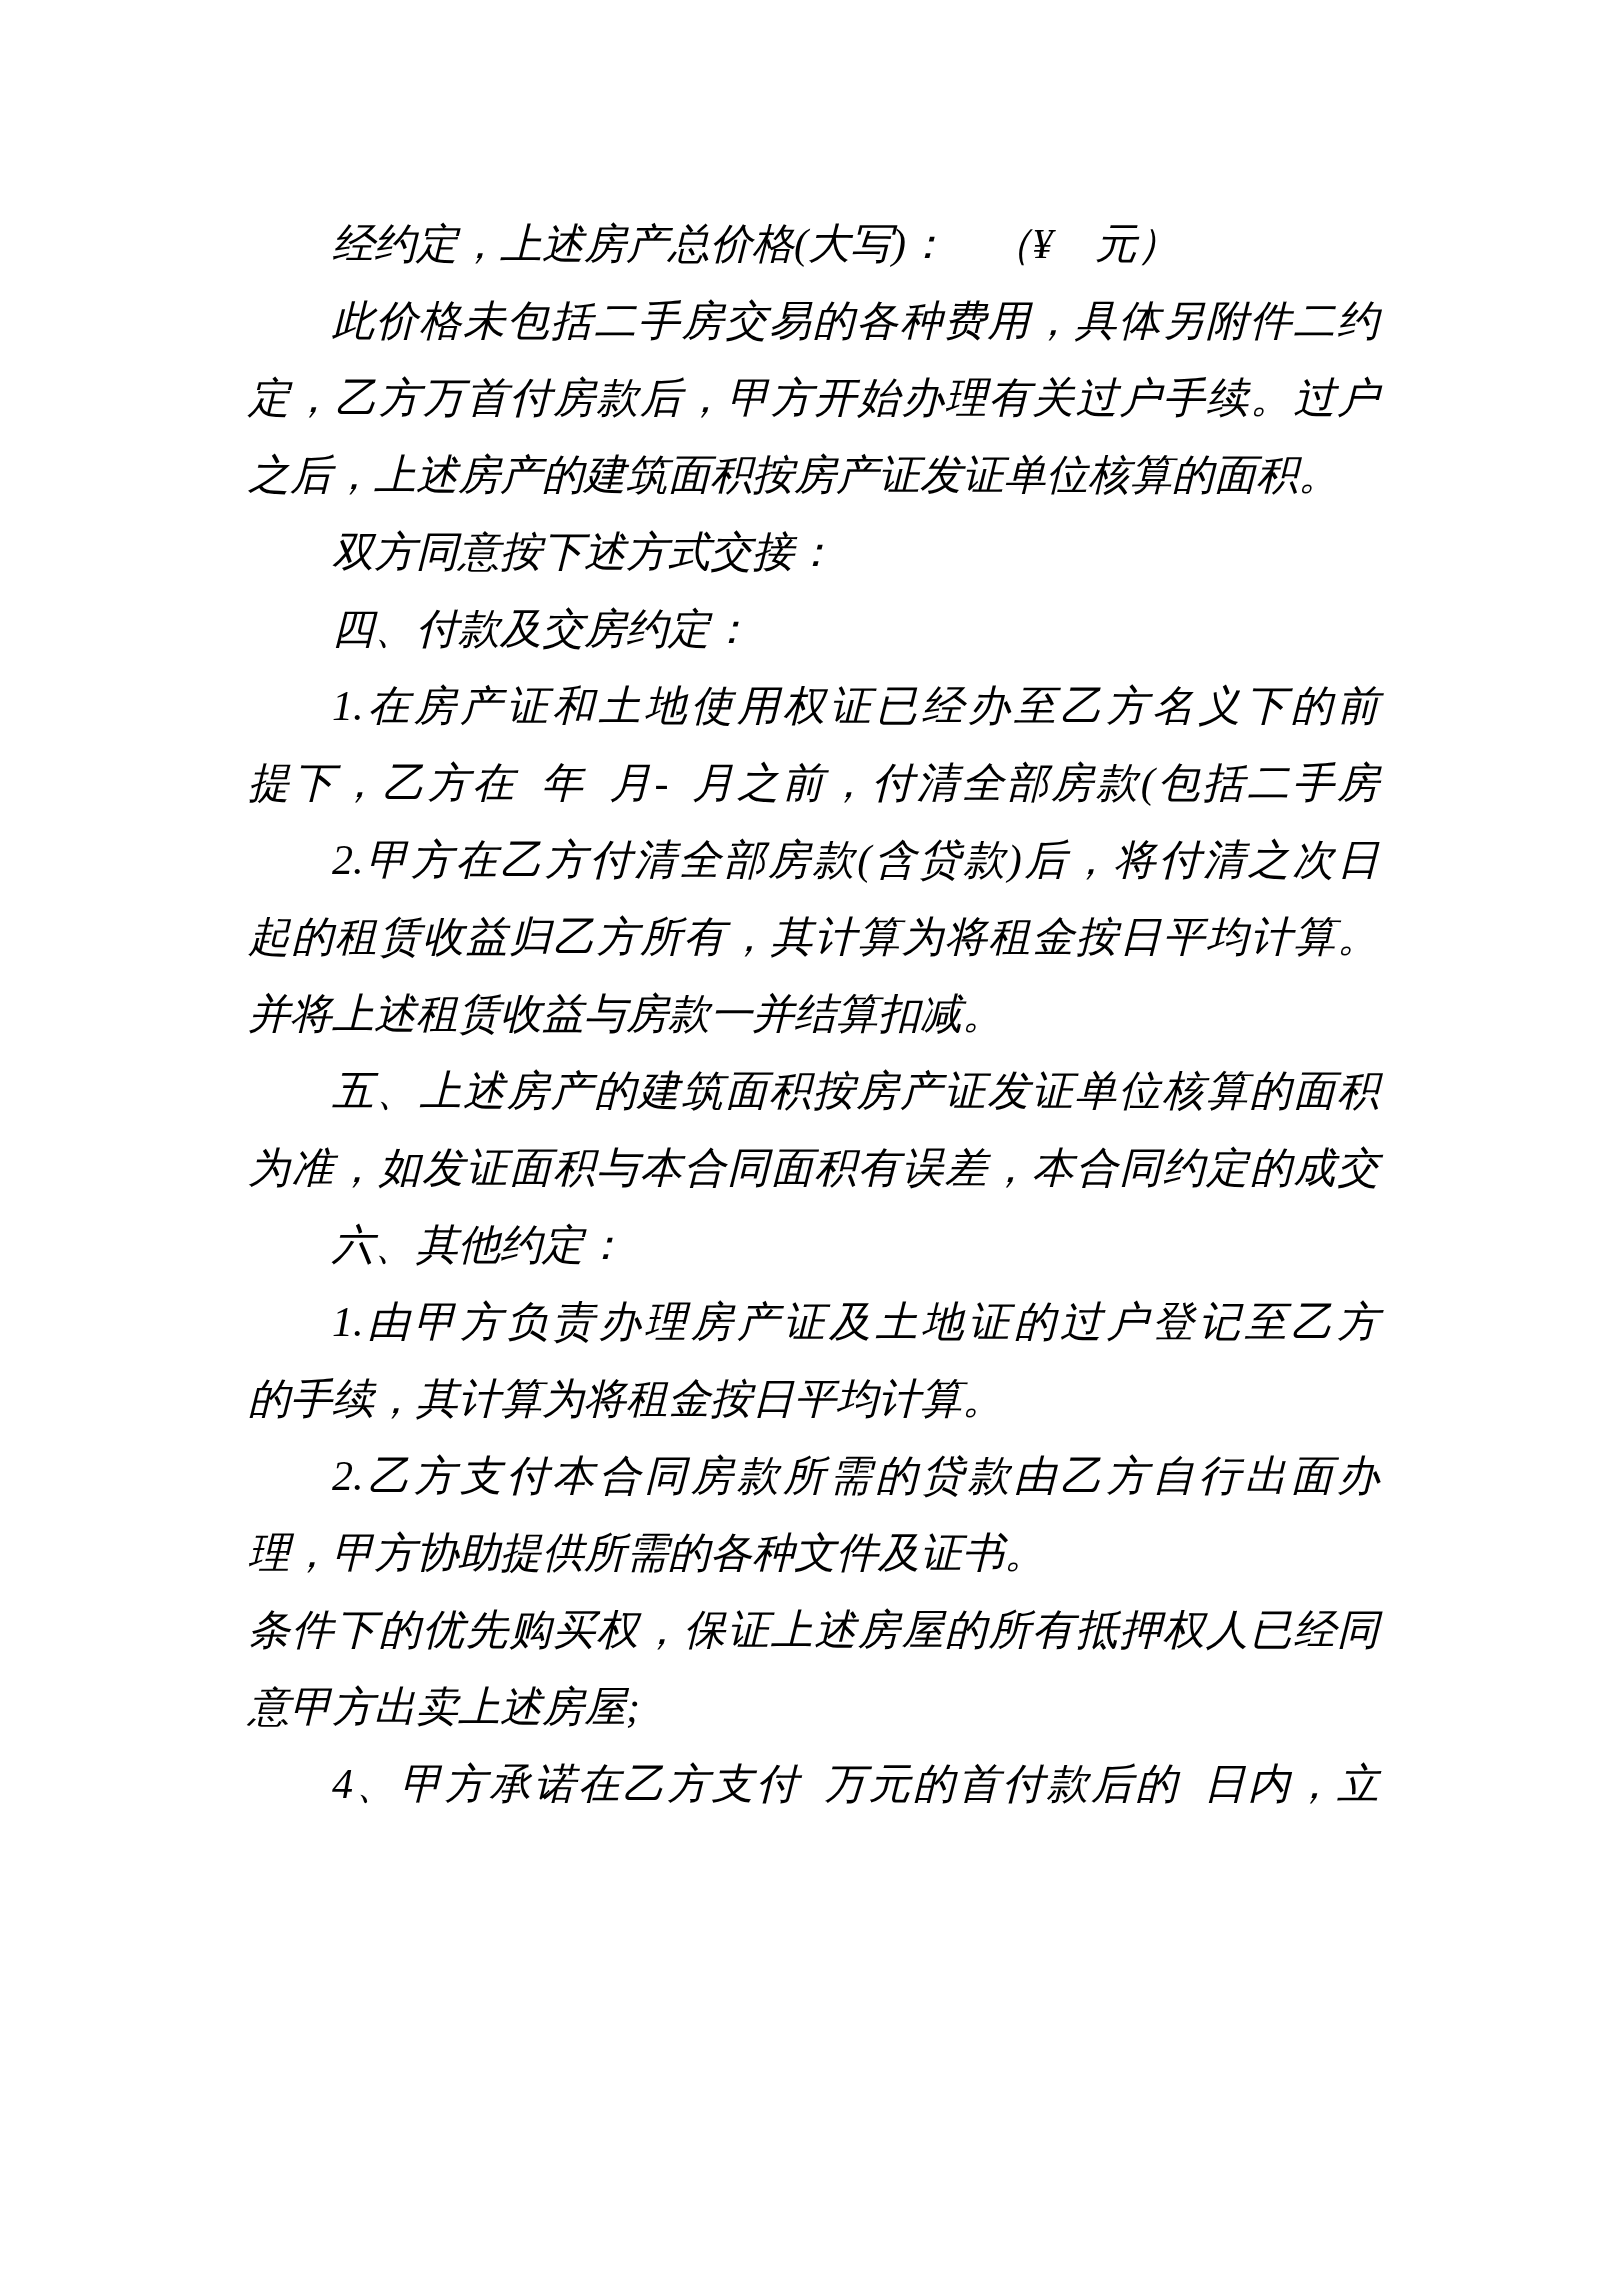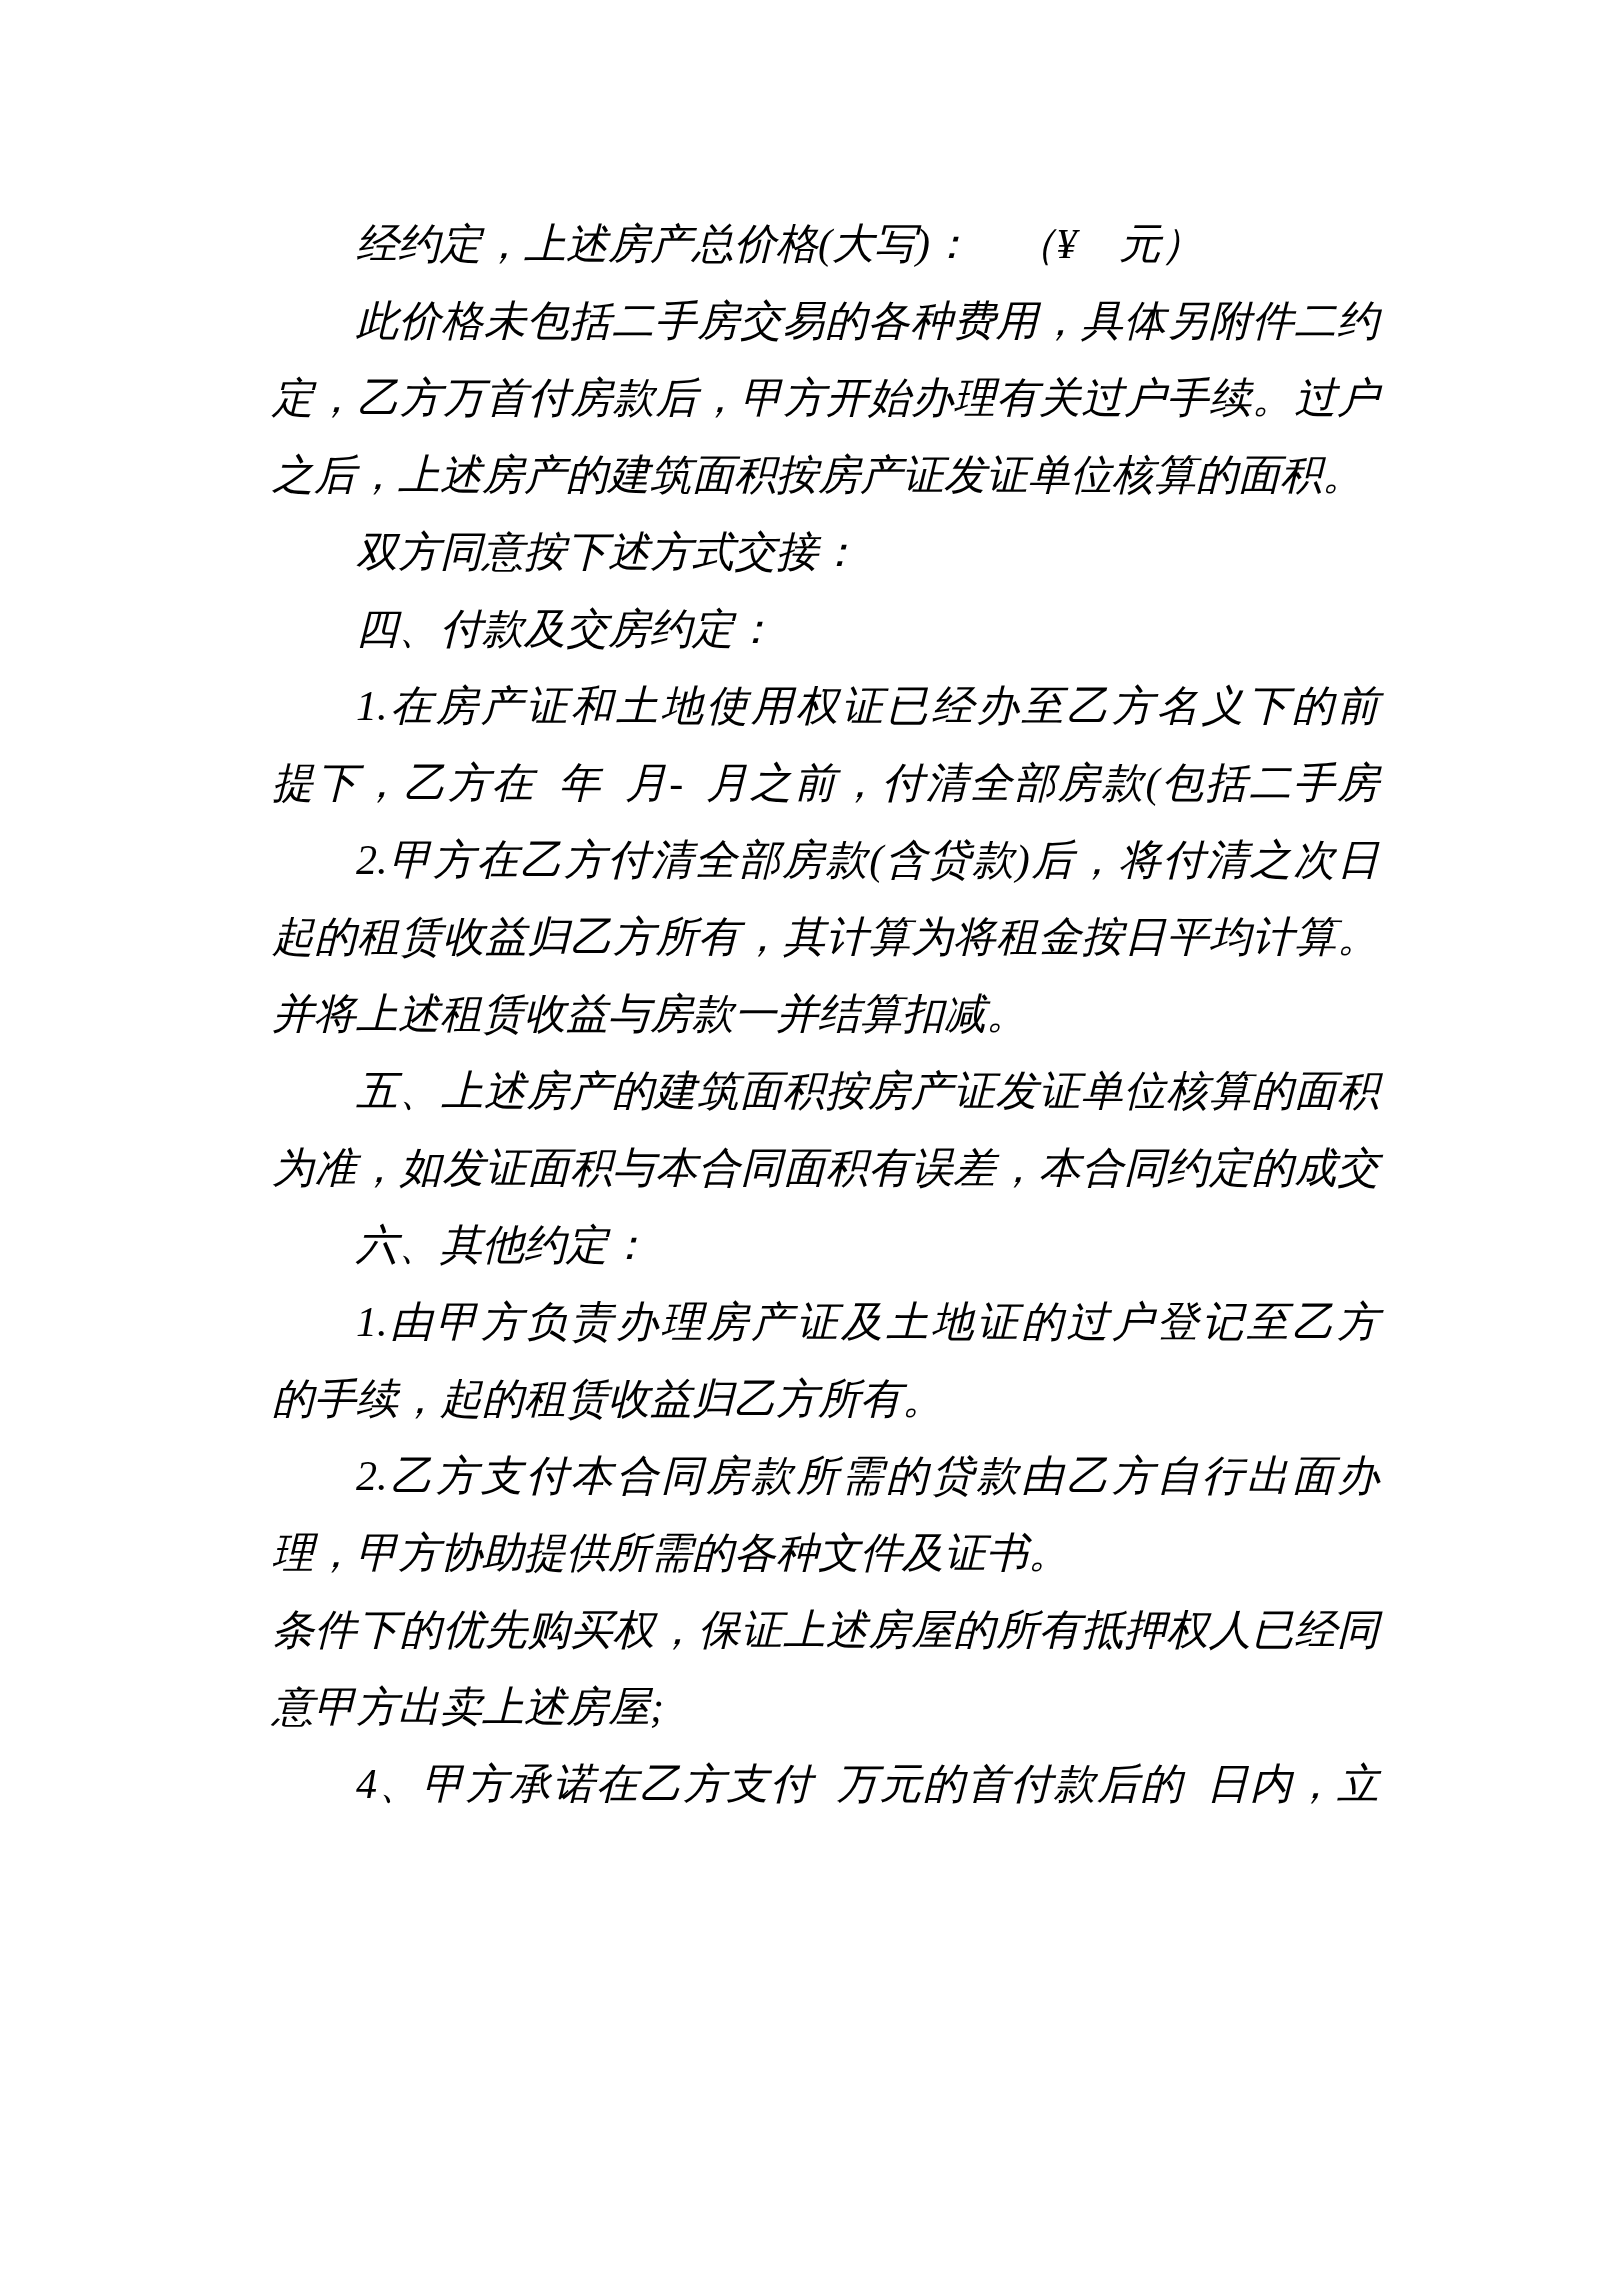--- a/index.html
+++ b/index.html
@@ -19,21 +19,20 @@
     left: 248px;
     top: 206px;
     width: 1131px;
   }
   .line {
     font-size: 42px;
     line-height: 77px;
     height: 77px;
     white-space: nowrap;
     letter-spacing: 0;
-    margin-left: 24px;
   }
   
   .ind { text-indent: 84px; }
   
   .j {
     white-space: normal;
     text-align: justify;
     text-align-last: justify;
   }
 </style>
@@ -50,21 +49,21 @@
     <div class="line ind">四、付款及交房约定：</div>
     <div class="line ind j">1.在房产证和土地使用权证已经办至乙方名义下的前</div>
     <div class="line j">提下，乙方在 年 月- 月之前，付清全部房款(包括二手房</div>
     <div class="line ind j">2.甲方在乙方付清全部房款(含贷款)后，将付清之次日</div>
     <div class="line j">起的租赁收益归乙方所有，其计算为将租金按日平均计算。</div>
     <div class="line">并将上述租赁收益与房款一并结算扣减。</div>
     <div class="line ind j">五、上述房产的建筑面积按房产证发证单位核算的面积</div>
     <div class="line j">为准，如发证面积与本合同面积有误差，本合同约定的成交</div>
     <div class="line ind">六、其他约定：</div>
     <div class="line ind j">1.由甲方负责办理房产证及土地证的过户登记至乙方</div>
-    <div class="line">的手续，起的租赁收益归乙方所有。</div>
+    <div class="line">的手续，其计算为将租金按日平均计算。</div>
     <div class="line ind j">2.乙方支付本合同房款所需的贷款由乙方自行出面办</div>
     <div class="line">理，甲方协助提供所需的各种文件及证书。</div>
     <div class="line j">条件下的优先购买权，保证上述房屋的所有抵押权人已经同</div>
     <div class="line">意甲方出卖上述房屋;</div>
     <div class="line ind j">4、甲方承诺在乙方支付 万元的首付款后的 日内，立</div>
   </div>
 </div>
 
 
 </body></html>

